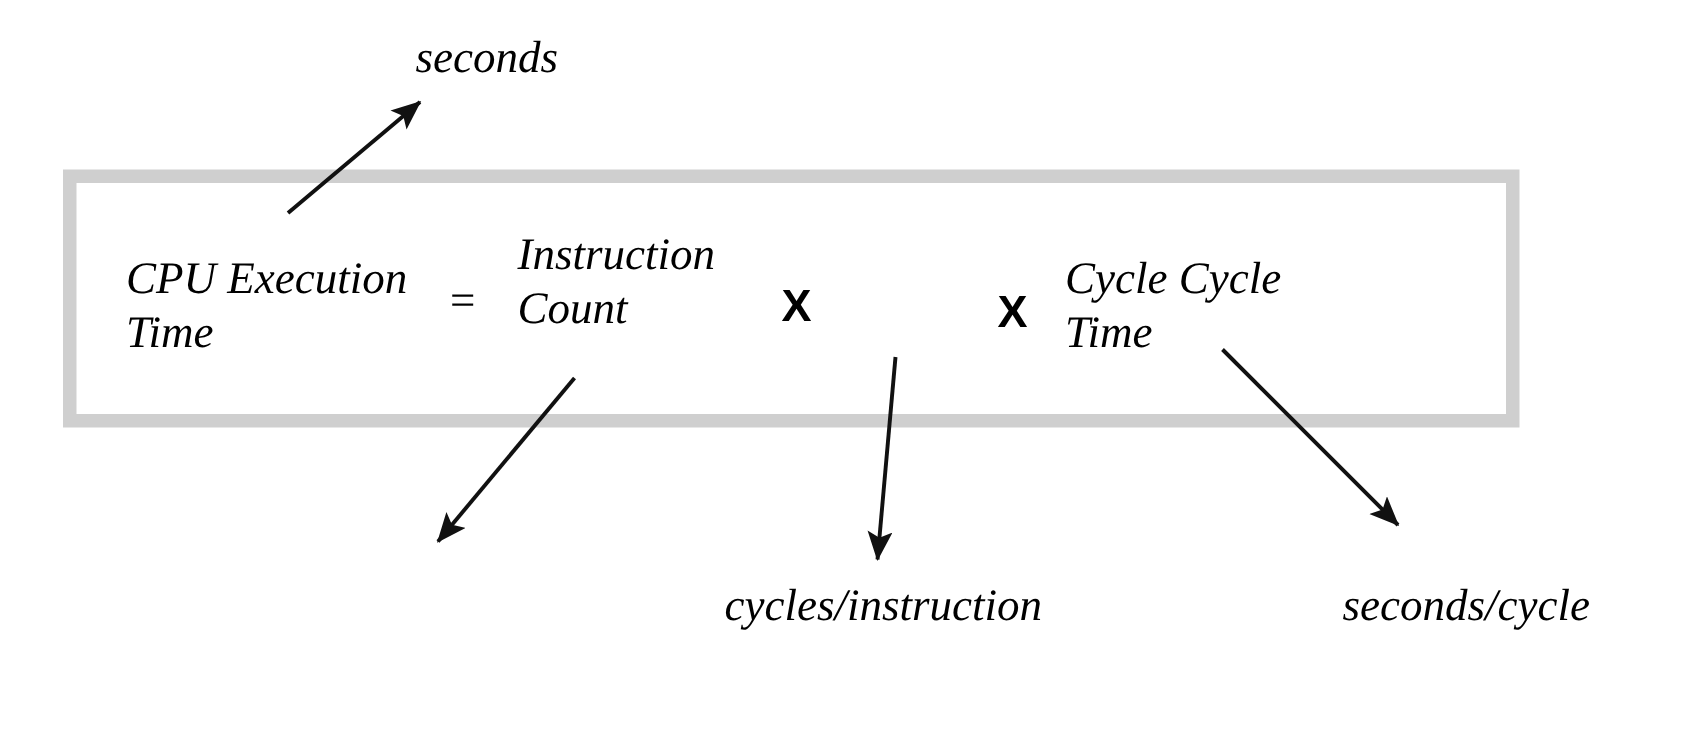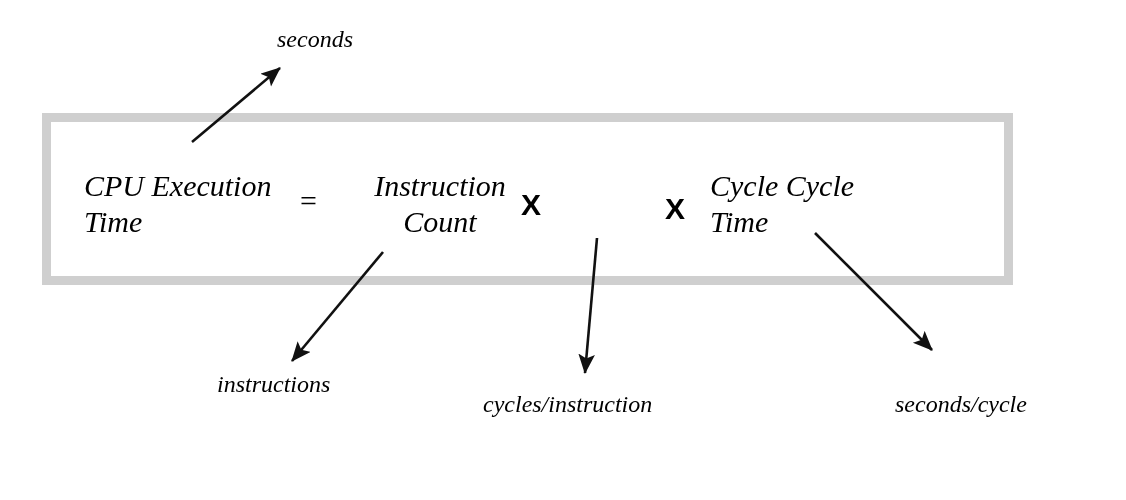--- a/index.html
+++ b/index.html
@@ -35,21 +35,21 @@
     position: absolute;
     font-family: "Liberation Serif", "DejaVu Serif", serif;
     font-size: 30px;
     line-height: 36px;
     color: #000000;
     white-space: pre-line;
     letter-spacing: 0px;
     font-style: italic;
   }
   #term-cpu-execution-time { left: 84px;  top: 168px; width: 220px; }
-  #term-instruction-count  { left: 345px; top: 168px; width: 190px; text-align: center; }
+  #term-instruction-count  { left: 345px; top: 152px; width: 190px; }
   #term-cpi                { left: 575px; top: 168px; width: 90px;  }
   #term-clock-cycle-time   { left: 710px; top: 168px; width: 220px; }
 
   .operator {
     position: absolute;
     font-family: "Liberation Serif", "DejaVu Serif", serif;
     font-size: 30px;
     color: #000000;
   }
   #operator-equals { left: 300px; top: 184px; }
@@ -62,21 +62,21 @@
     color: #000000;
   }
   #operator-times-1 { left: 521px; top: 188px; }
   #operator-times-2 { left: 665px; top: 192px; }
 
   
   .annotation {
     position: absolute;
     font-family: "Liberation Serif", "DejaVu Serif", serif;
     font-style: italic;
-    font-size: 24px;
+    font-size: 30px;
     line-height: 30px;
     color: #000000;
     white-space: nowrap;
   }
   #annotation-seconds            { left: 277px; top: 24px;  }
   #annotation-instructions       { left: 217px; top: 369px; }
   #annotation-cycles-instruction { left: 483px; top: 389px; }
   #annotation-seconds-cycle      { left: 895px; top: 389px; }
 
   
@@ -107,21 +107,20 @@
   <div class="operator-times" id="operator-times-1">X</div>
 
 
   <div class="operator-times" id="operator-times-2">X</div>
 
   <div class="term" id="term-clock-cycle-time">Cycle Cycle
 Time</div>
 
   <div class="annotation" id="annotation-seconds">seconds</div>
 
-  <div class="annotation" id="annotation-instructions">instructions</div>
 
   <div class="annotation" id="annotation-cycles-instruction">cycles/instruction</div>
 
   <div class="annotation" id="annotation-seconds-cycle">seconds/cycle</div>
 
   <svg id="arrow-layer" viewBox="0 0 1126 500" width="1126" height="500">
     <defs>
       <marker id="arrowhead" markerWidth="9" markerHeight="9" refX="7.2" refY="3.2" orient="auto" markerUnits="strokeWidth">
         <path d="M0,0 L7.6,3.2 L0,6.4 L1.6,3.2 z" fill="#111111"></path>
       </marker>

